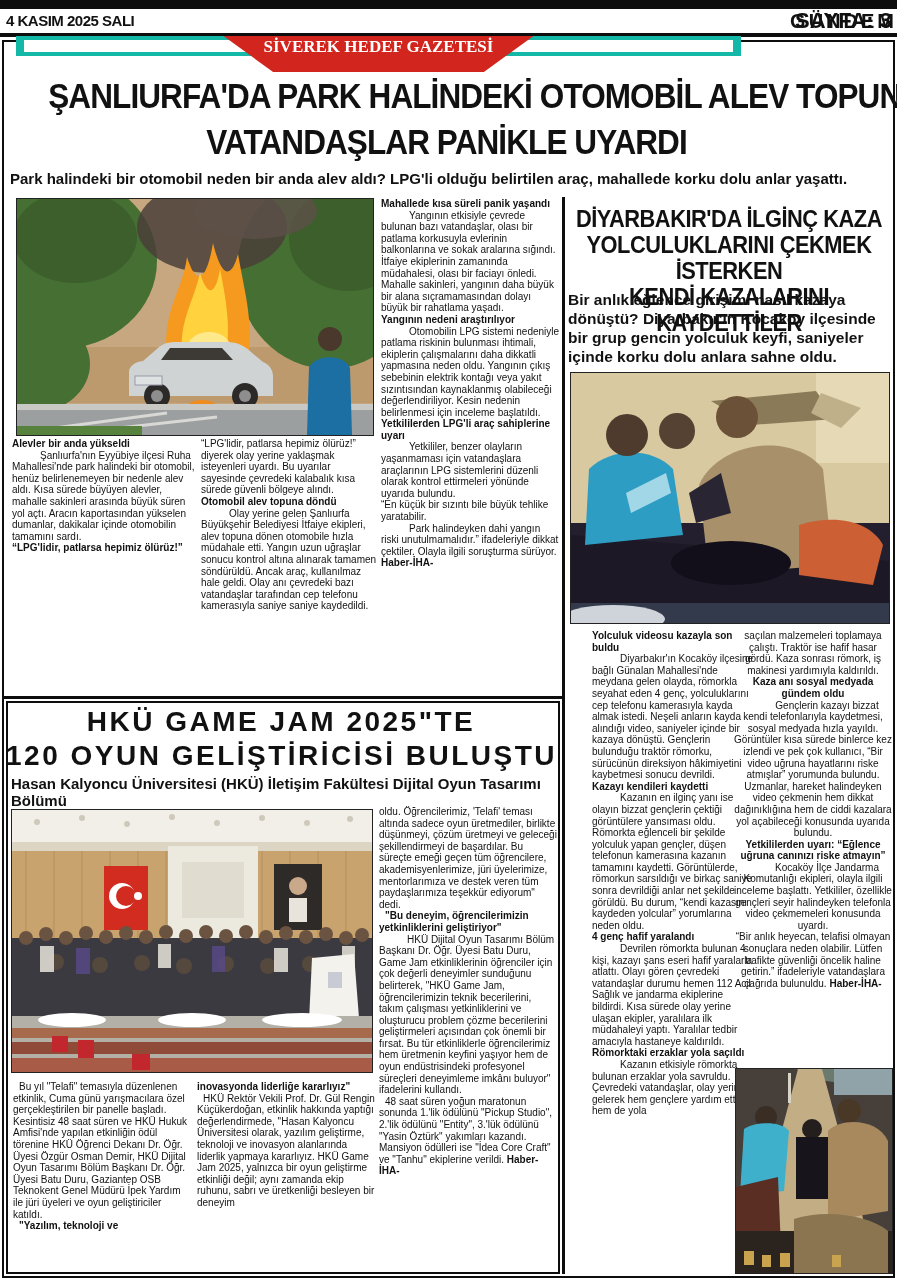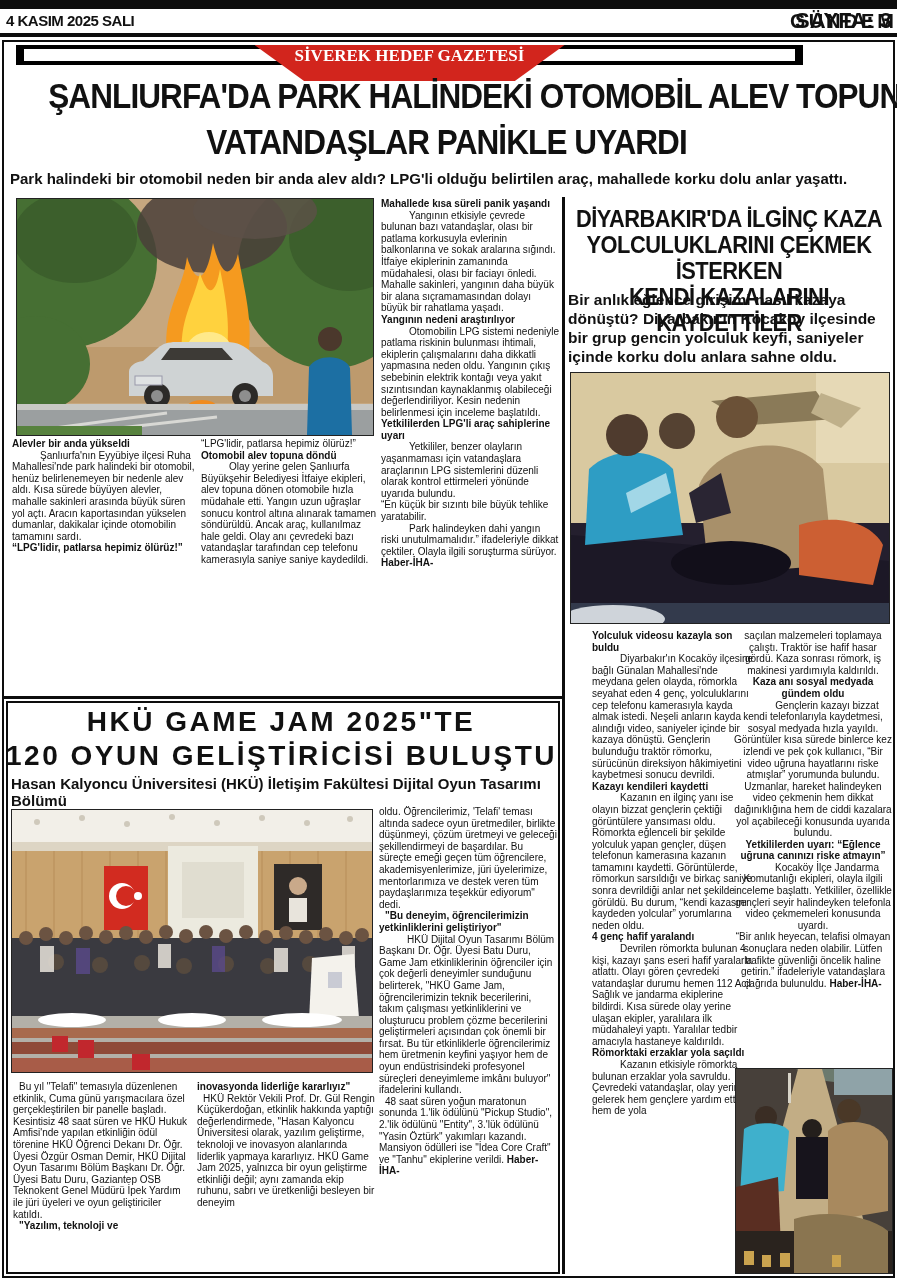--- a/index.html
+++ b/index.html
@@ -7,21 +7,21 @@
         font-family:"Liberation Sans",sans-serif;color:#111;overflow:hidden;}
   .abs{position:absolute;}
   .topbar{left:0;top:0;width:897px;height:9px;background:#0d0d0d;}
   .hdr-date{left:6px;top:12px;font-size:15px;font-weight:bold;letter-spacing:-0.5px;}
   .hdr-section{left:0;top:10px;width:897px;text-align:right;font-size:20px;font-weight:bold;letter-spacing:3px;}
   .hdr-page{right:5px;top:8px;font-size:22px;font-weight:bold;}
   .toprule{left:0;top:33px;width:897px;height:4px;background:#0d0d0d;}
   .frame{left:2px;top:40px;width:889px;height:1234px;border:2px solid #0d0d0d;}
 
   
-  .masthead{left:16px;top:45px;width:787px;height:20px;background:#000000;}
+  .masthead{left:16px;top:36px;width:725px;height:20px;background:#14b8a6;}
   .mast-inset{position:absolute;top:4px;height:12px;background:#fff;}
   .mast-inset.l{left:8px;width:300px;}
   .mast-inset.r{right:8px;width:300px;}
   .mast-tab{position:absolute;left:50%;top:0;transform:translateX(-50%);width:310px;height:36px;
             background:#d2251d;clip-path:polygon(0 0,100% 0,84% 100%,16% 100%);
             color:#fff;text-align:center;font-family:"Liberation Serif",serif;font-weight:bold;
             font-size:17px;line-height:22px;}
 
   .headline{left:4px;width:885px;text-align:center;font-weight:bold;transform:scaleX(.9);
             letter-spacing:-1px;font-size:35px;white-space:nowrap;}
@@ -124,20 +124,21 @@
     </svg>
   </div>
 
   <div class="abs col fire-col1">
       <p class="para h">Alevler bir anda yükseldi</p>
       <p class="para p">Şanlıurfa'nın Eyyübiye ilçesi Ruha Mahallesi'nde park halindeki bir otomobil, henüz belirlenemeyen bir nedenle alev aldı. Kısa sürede büyüyen alevler, mahalle sakinleri arasında büyük süren yol açtı. Aracın kaportasından yükselen dumanlar, dakikalar içinde otomobilin tamamını sardı.</p>
       <p class="para h">“LPG'lidir, patlarsa hepimiz ölürüz!”</p>
     </div>
   <div class="abs col fire-col2">
       <p class="para pn">“LPG'lidir, patlarsa hepimiz ölürüz!”</p>
+      <p class="para pn">diyerek olay yerine yaklaşmak isteyenleri uyardı. Bu uyarılar sayesinde çevredeki kalabalık kısa sürede güvenli bölgeye alındı.</p>
       <p class="para h">Otomobil alev topuna döndü</p>
       <p class="para p">Olay yerine gelen Şanlıurfa Büyükşehir Belediyesi İtfaiye ekipleri, alev topuna dönen otomobile hızla müdahale etti. Yangın uzun uğraşlar sonucu kontrol altına alınarak tamamen söndürüldü. Ancak araç, kullanılmaz hale geldi. Olay anı çevredeki bazı vatandaşlar tarafından cep telefonu kamerasıyla saniye saniye kaydedildi.</p>
     </div>
   <div class="abs col fire-col3">
       <p class="para h">Mahallede kısa süreli panik yaşandı</p>
       <p class="para p">Yangının etkisiyle çevrede bulunan bazı vatandaşlar, olası bir patlama korkusuyla evlerinin balkonlarına ve sokak aralarına sığındı. İtfaiye ekiplerinin zamanında müdahalesi, olası bir faciayı önledi. Mahalle sakinleri, yangının daha büyük bir alana sıçramamasından dolayı büyük bir rahatlama yaşadı.</p>
       <p class="para h">Yangının nedeni araştırılıyor</p>
       <p class="para p">Otomobilin LPG sistemi nedeniyle patlama riskinin bulunması ihtimali, ekiplerin çalışmalarını daha dikkatli yapmasına neden oldu. Yangının çıkış sebebinin elektrik kontağı veya yakıt sızıntısından kaynaklanmış olabileceği değerlendiriliyor. Kesin nedenin belirlenmesi için inceleme başlatıldı.</p>
       <p class="para h">Yetkililerden LPG'li araç sahiplerine uyarı</p>
       <p class="para p">Yetkililer, benzer olayların yaşanmaması için vatandaşlara araçlarının LPG sistemlerini düzenli olarak kontrol ettirmeleri yönünde uyarıda bulundu.</p>

